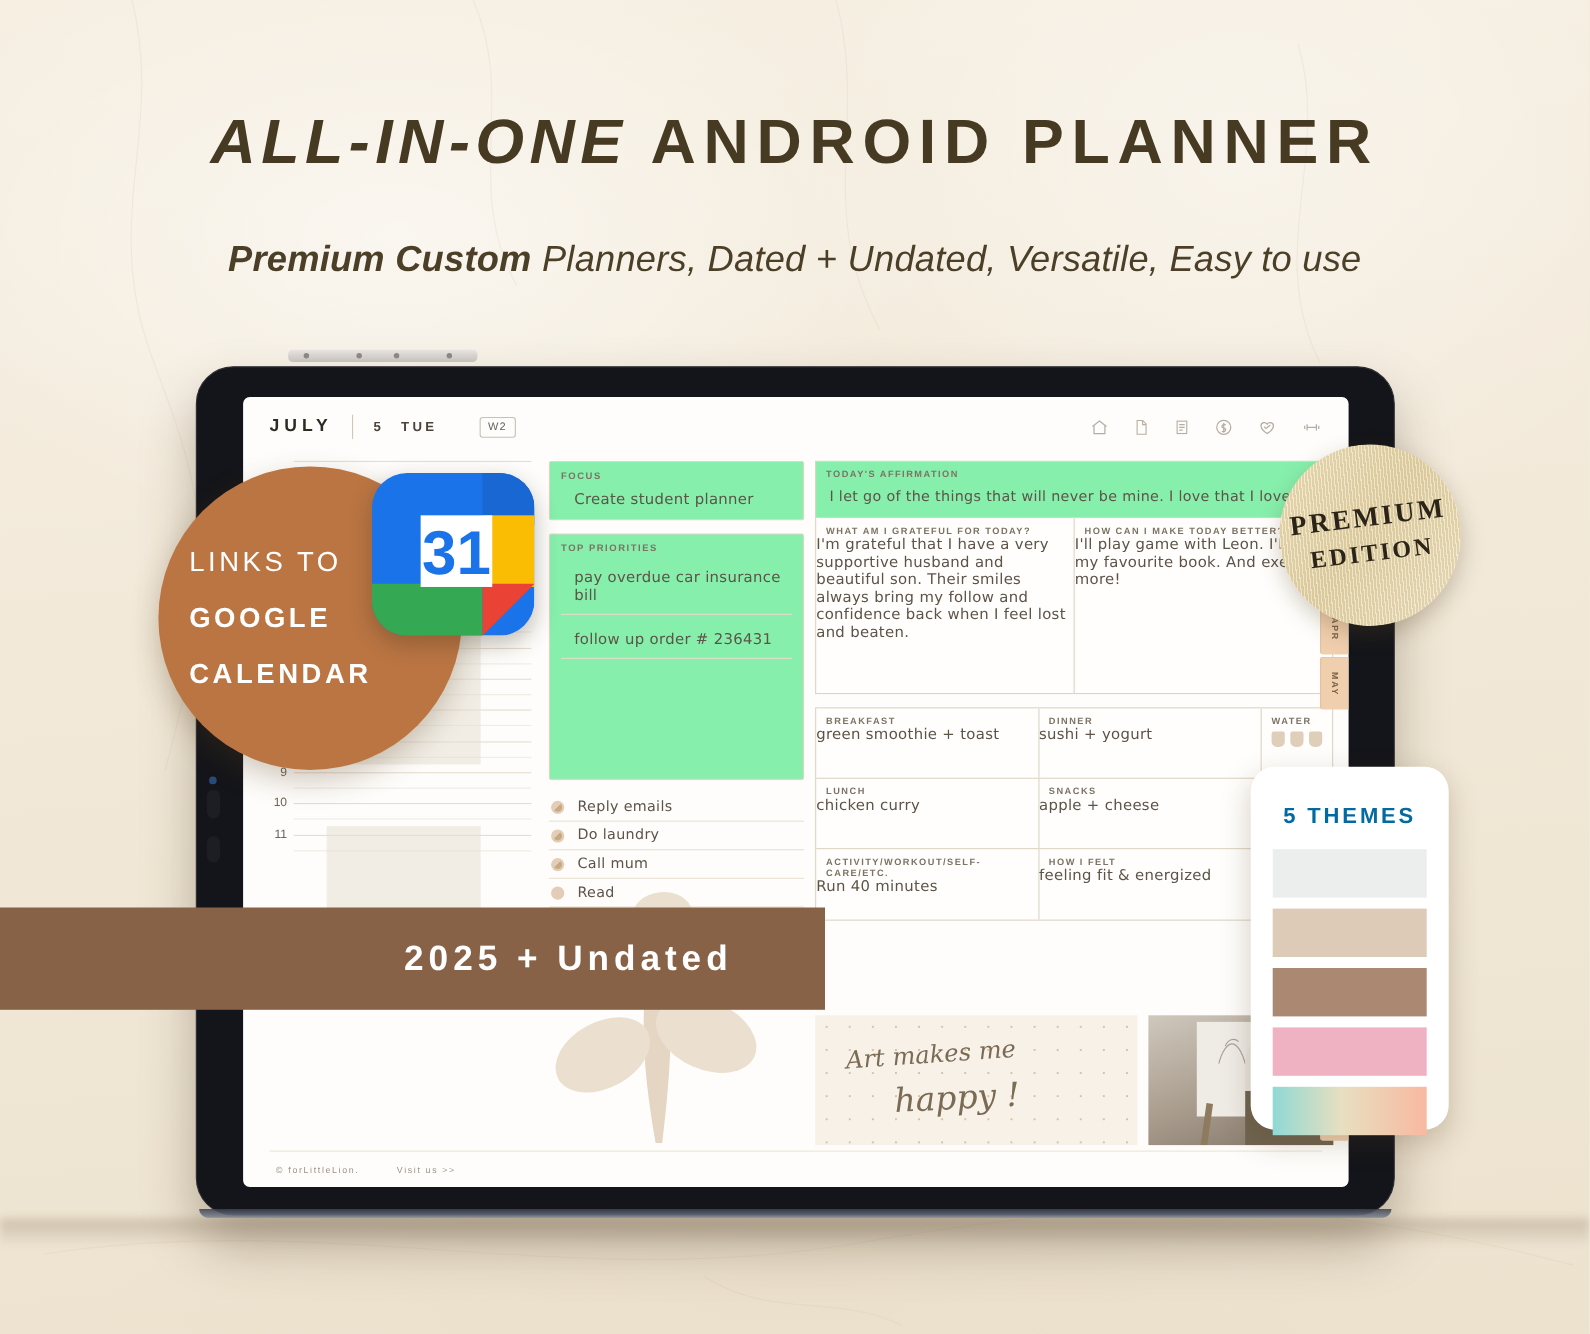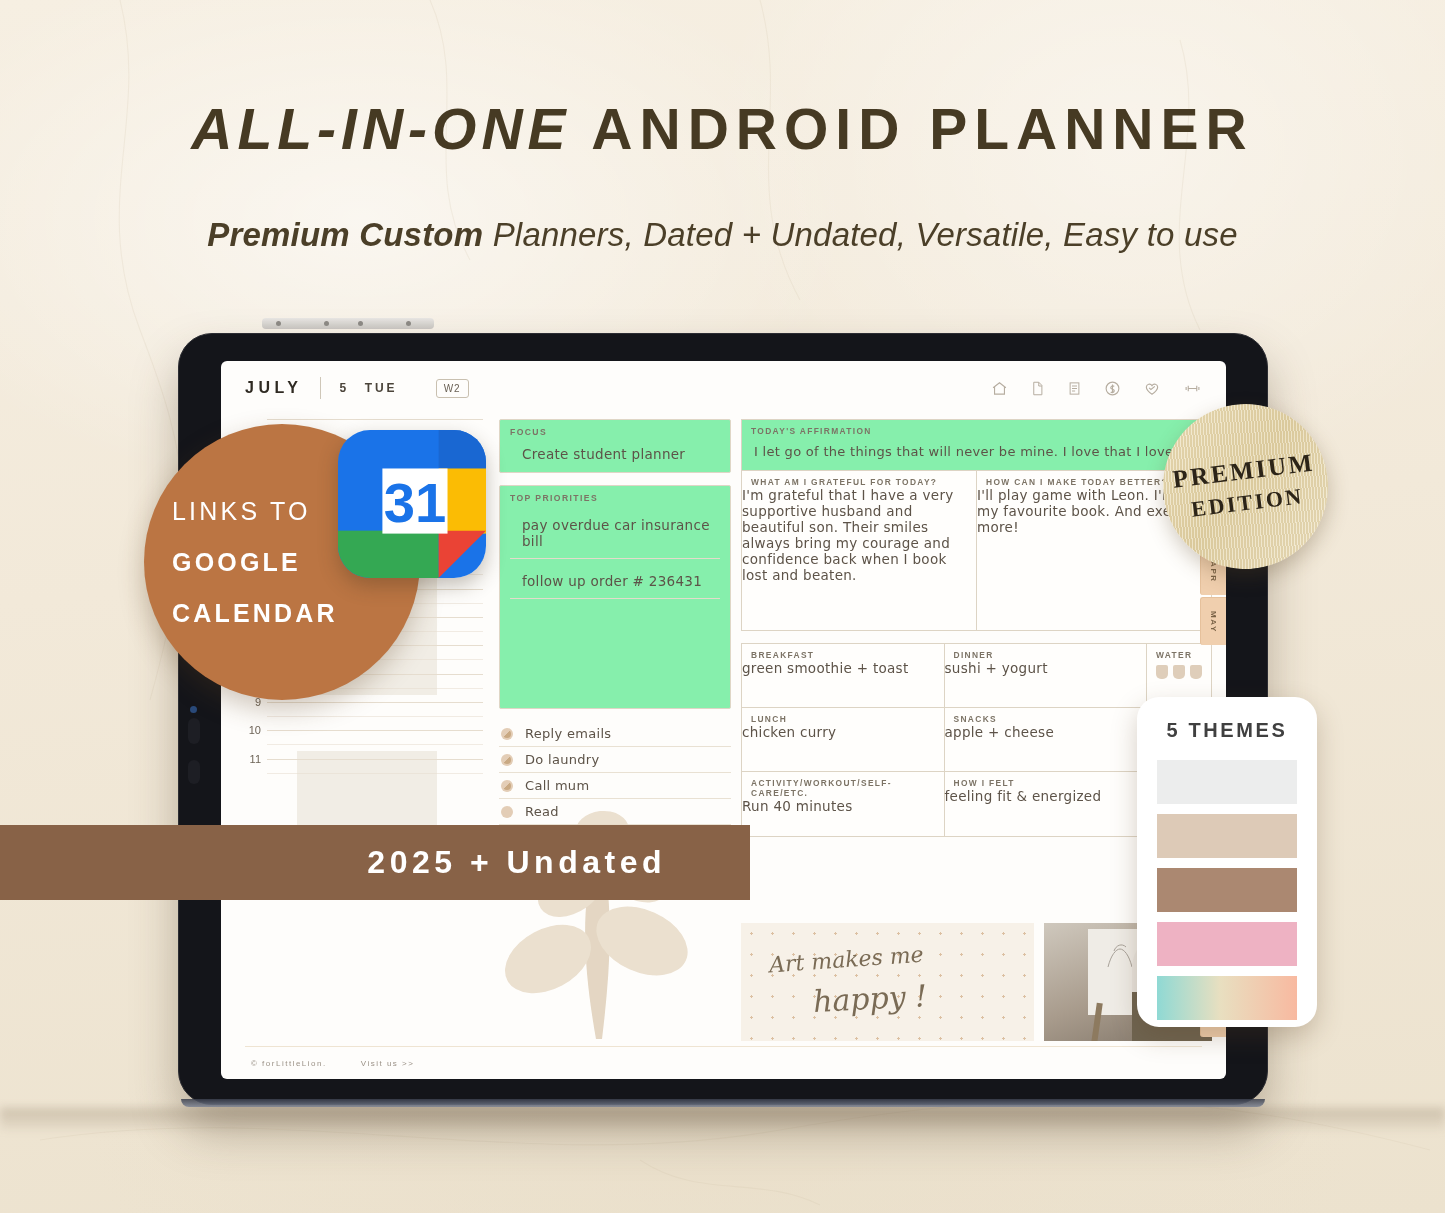--- a/index.html
+++ b/index.html
@@ -247,28 +247,29 @@
   .premium .pr2 { font-size:22px; margin-top:5px; }
 
   
   .themes {
     position:absolute; left:1137px; top:697px; width:180px; height:330px;
     background:#fff; border-radius:22px;
     box-shadow: 0 10px 26px rgba(90,65,35,.25);
     padding: 22px 20px;
   }
   .themes h3 {
-    text-align:center; font-size:20px; letter-spacing:2.6px; color:#404040; font-weight:700;
+    text-align:center; font-size:20px; letter-spacing:2.6px; color:#0369a1; font-weight:700;
     margin-bottom:18px;
+    margin-top:12px;
   }
   .swatch { height:44px; margin-bottom:10px; }
 
   
   .banner {
-    position:absolute; left:0; top:825px; width:750px; height:75px;
+    position:absolute; left:0; top:825px; width:750px; height:93px;
     background:#886247;
     display:flex; align-items:center; justify-content:flex-end;
     padding-right:84px;
   }
   .banner span { color:#fff; font-size:32px; letter-spacing:4.5px; font-weight:700; }
 </style>
 </head>
 <body>
 
 <div id="bg-texture"></div>
@@ -450,21 +451,21 @@
     </div>
 
     <div class="panel-right">
       <div class="box affirm">
         <div class="box-label">TODAY'S AFFIRMATION</div>
         <div class="hw" style="white-space:nowrap;overflow:hidden">I let go of the things that will never be mine. I love that I love what I love</div>
       </div>
       <div class="two-col">
         <div>
           <div class="box-label">WHAT AM I GRATEFUL FOR TODAY?</div>
-          <div class="hw">I'm grateful that I have a very supportive husband and beautiful son. Their smiles always bring my courage and confidence back when I book lost and beaten.</div>
+          <div class="hw">I'm grateful that I have a very supportive husband and beautiful son. Their smiles always bring my follow and confidence back when I feel lost and beaten.</div>
         </div>
         <div>
           <div class="box-label">HOW CAN I MAKE TODAY BETTER?</div>
           <div class="hw">I'll play game with Leon. I'll read my favourite book. And exercise more!</div>
         </div>
       </div>
 
       <div class="meals">
         <div class="meal-row">
           <div class="meal-cell">

